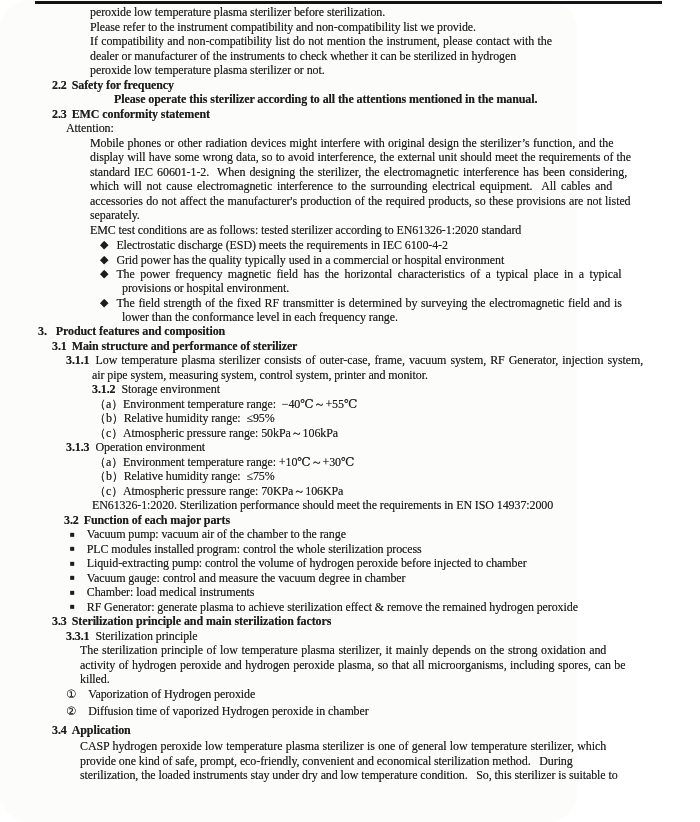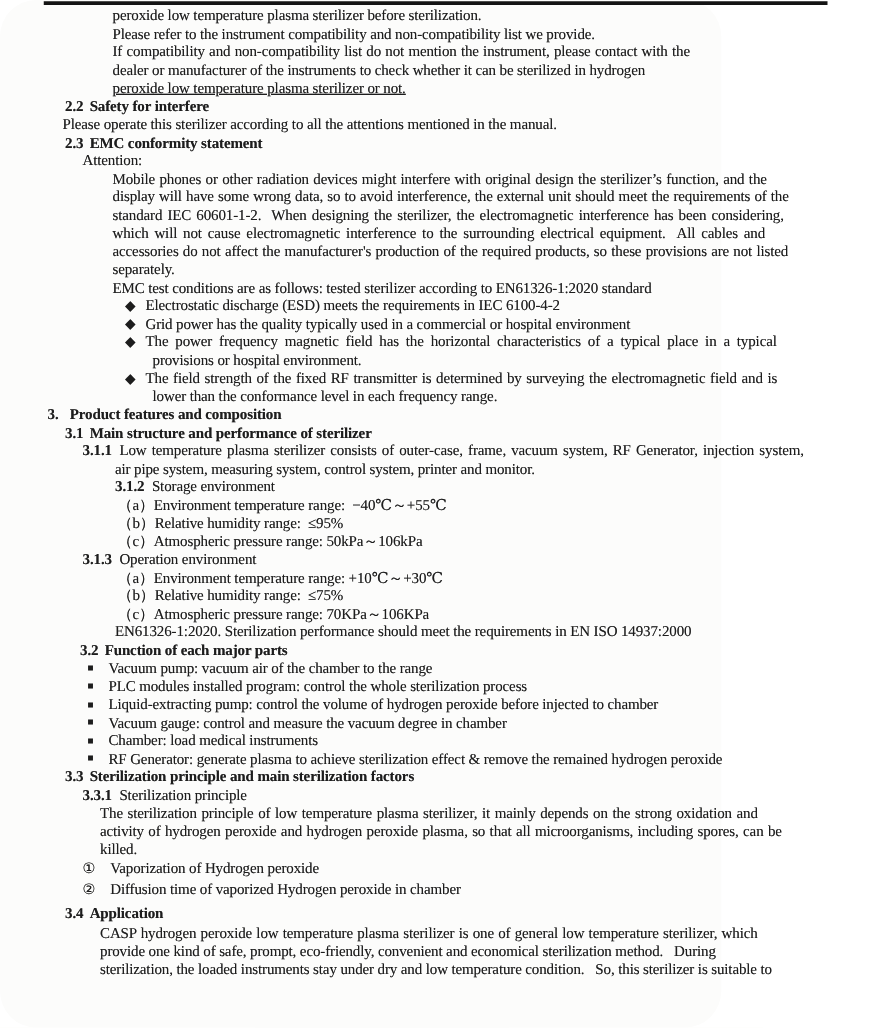--- a/index.html
+++ b/index.html
@@ -56,23 +56,23 @@
 </head>
 <body>
 
 <div class="page">
   <div class="top-line"></div>
   <div class="content">
       <div class="line body" style="margin-left: 90px;"><span>peroxide low temperature plasma sterilizer before sterilization.</span></div>
       <div class="line body" style="margin-left: 90px;"><span>Please refer to the instrument compatibility and non-compatibility list we provide.</span></div>
       <div class="line body" style="margin-left: 90px; word-spacing: 0.5px;"><span>If compatibility and non-compatibility list do not mention the instrument, please contact with the</span></div>
       <div class="line body" style="margin-left: 90px;"><span>dealer or manufacturer of the instruments to check whether it can be sterilized in hydrogen</span></div>
-      <div class="line body" style="margin-left: 90px; text-decoration: underline;"><span>peroxide low temperature plasma sterilizer or not.</span></div>
-      <div class="line h2" style="margin-left: 52px;"><span class="marker">2.2</span><span>Safety for interfere</span></div>
-      <div class="line body" style="margin-left: 50px;"><span>Please operate this sterilizer according to all the attentions mentioned in the manual.</span></div>
+      <div class="line body" style="margin-left: 90px;"><span>peroxide low temperature plasma sterilizer or not.</span></div>
+      <div class="line h2" style="margin-left: 52px;"><span class="marker">2.2</span><span>Safety for frequency</span></div>
+      <div class="line body" style="margin-left: 114px; font-weight: bold;"><span>Please operate this sterilizer according to all the attentions mentioned in the manual.</span></div>
       <div class="line h2" style="margin-left: 52px;"><span class="marker">2.3</span><span>EMC conformity statement</span></div>
       <div class="line body" style="margin-left: 66px;"><span>Attention:</span></div>
       <div class="line body" style="margin-left: 90px; word-spacing: 0.6px;"><span>Mobile phones or other radiation devices might interfere with original design the sterilizer’s function, and the</span></div>
       <div class="line body" style="margin-left: 90px; word-spacing: 0.4px;"><span>display will have some wrong data, so to avoid interference, the external unit should meet the requirements of the</span></div>
       <div class="line body" style="margin-left: 90px; word-spacing: 1.2px;"><span>standard IEC 60601-1-2.&nbsp; When designing the sterilizer, the electromagnetic interference has been considering,</span></div>
       <div class="line body" style="margin-left: 90px; word-spacing: 1.8px;"><span>which will not cause electromagnetic interference to the surrounding electrical equipment.&nbsp; All cables and</span></div>
       <div class="line body" style="margin-left: 90px; word-spacing: 0.5px;"><span>accessories do not affect the manufacturer's production of the required products, so these provisions are not listed</span></div>
       <div class="line body" style="margin-left: 90px;"><span>separately.</span></div>
       <div class="line body" style="margin-left: 90px;"><span>EMC test conditions are as follows: tested sterilizer according to EN61326-1:2020 standard</span></div>
       <div class="line diamond" style="margin-left: 100px;"><span class="marker">◆</span><span>Electrostatic discharge (ESD) meets the requirements in IEC 6100-4-2</span></div>

